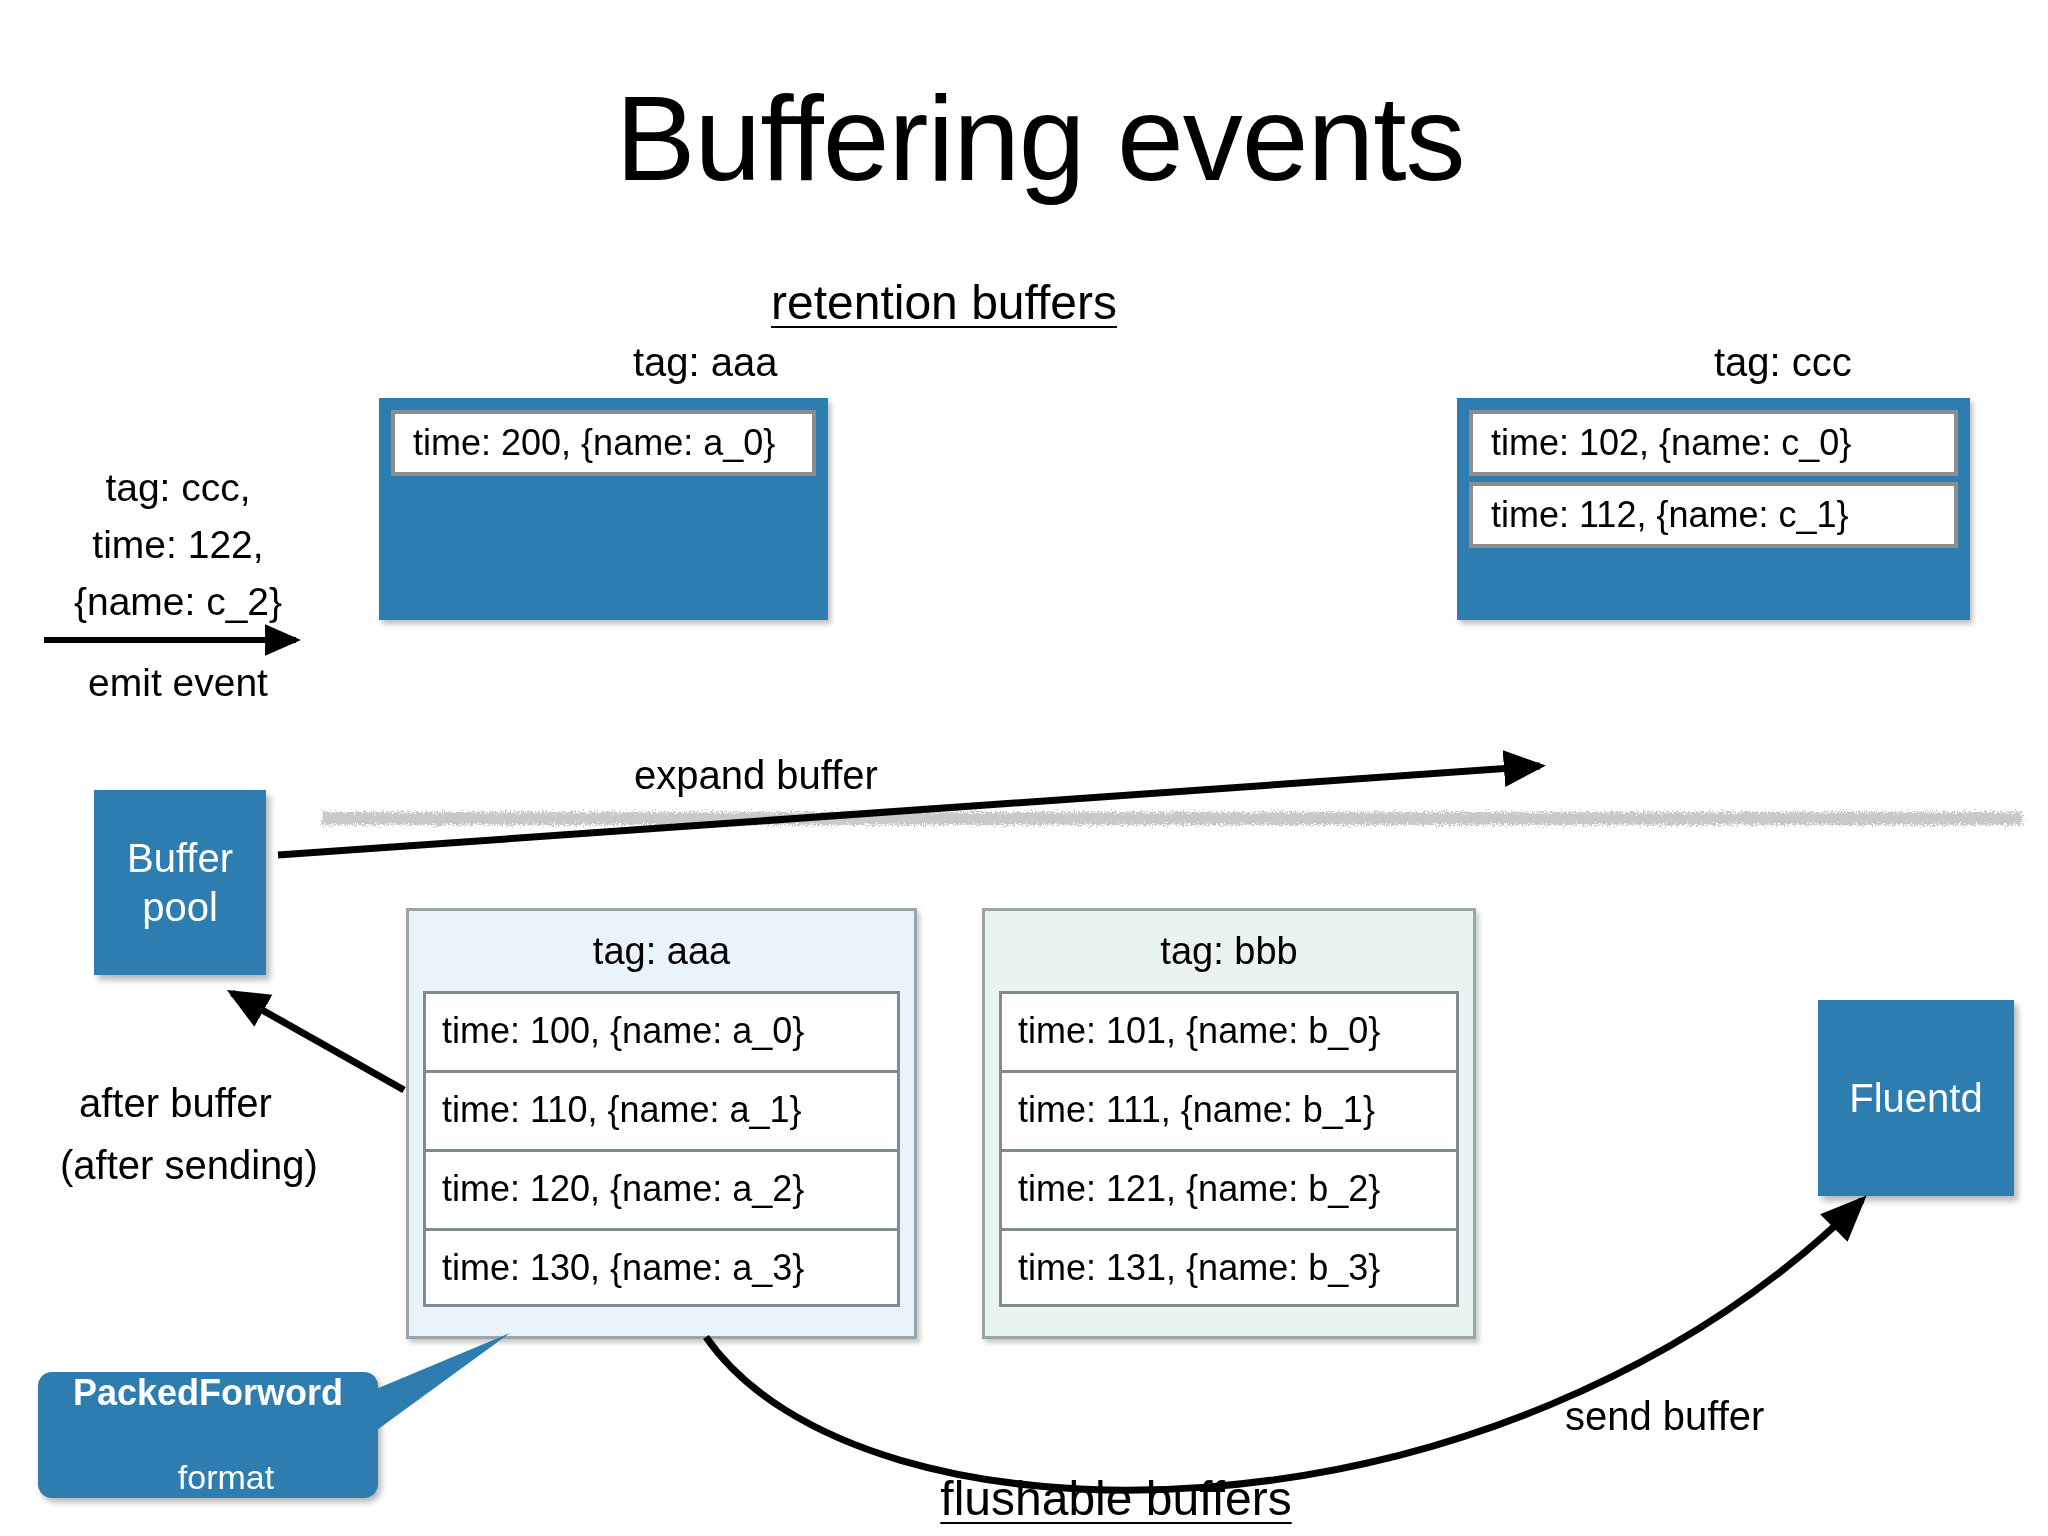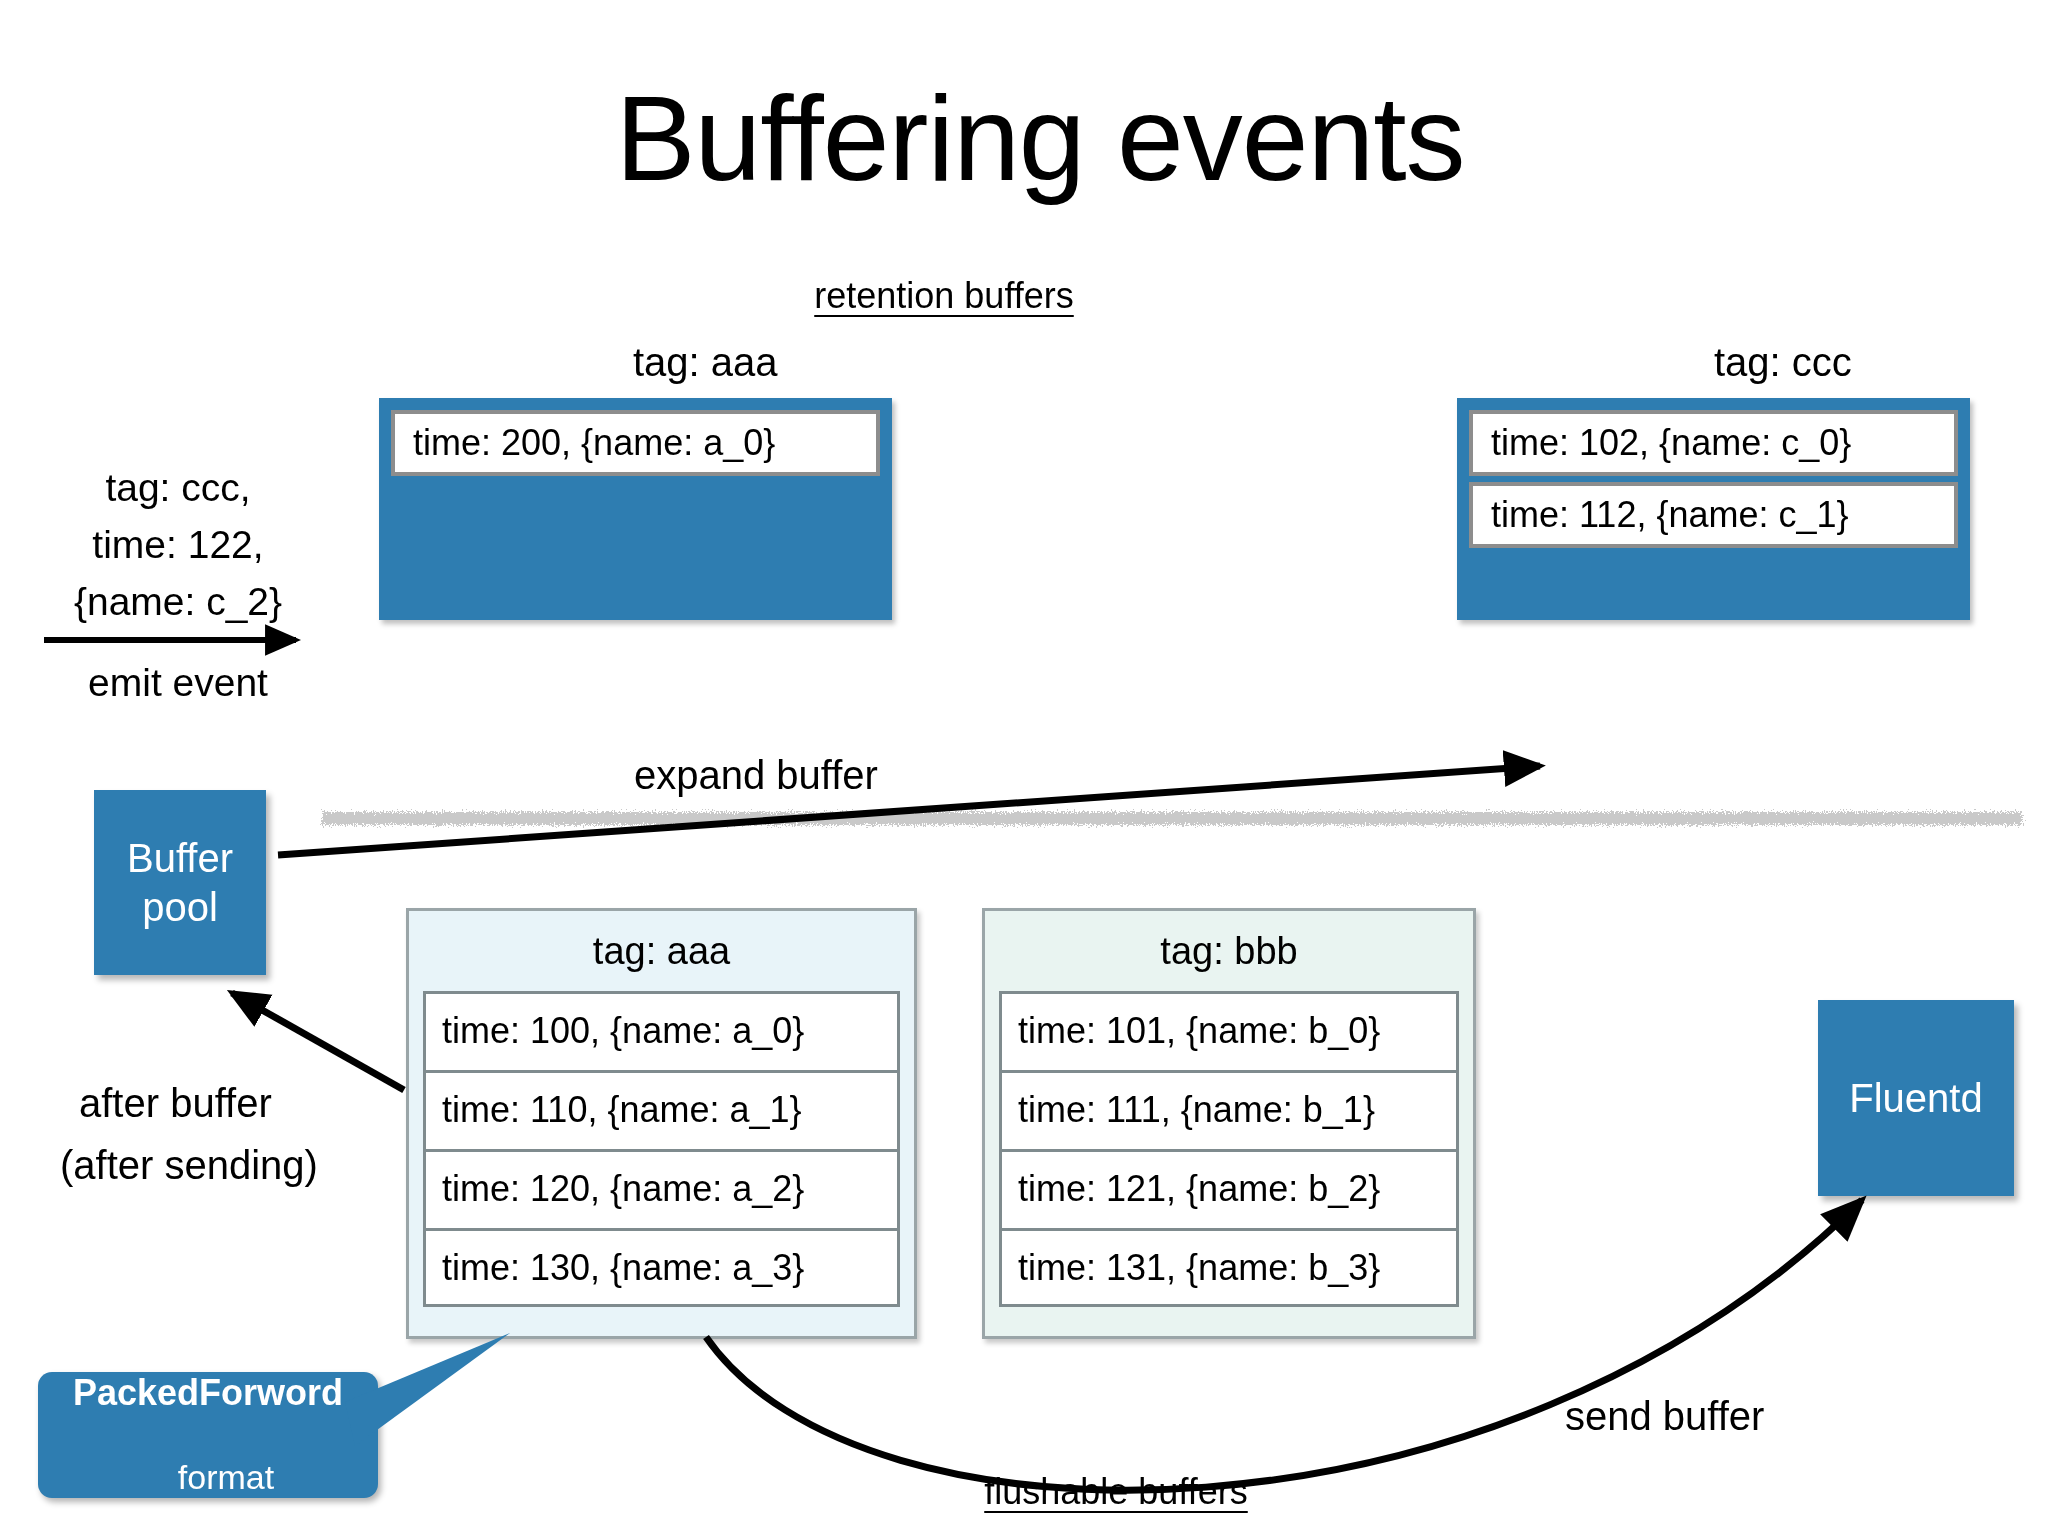--- a/index.html
+++ b/index.html
@@ -27,21 +27,21 @@
     font-size: 120px;
     font-weight: 300;
     letter-spacing: -1px;
     line-height: 1;
     white-space: nowrap;
   }
 
   
   .plain-label {
     position: absolute;
-    font-size: 36px;
+    font-size: 48px;
     font-weight: 400;
     line-height: 1.18;
     white-space: nowrap;
   }
   .underlined {
     text-decoration: underline;
     text-underline-offset: 7px;
     text-decoration-thickness: 2px;
   }
   .centered-block {
@@ -177,21 +177,21 @@
   <div class="plain-label underlined" style="left:944px; top:275px; transform:translateX(-50%);">retention buffers</div>
 
   <div>
     <div class="plain-label centered-block" style="left:178px; top:465px; transform:translateX(-50%); font-size:39px;">tag: ccc,</div>
     <div class="plain-label centered-block" style="left:178px; top:522px; transform:translateX(-50%); font-size:39px;">time: 122,</div>
     <div class="plain-label centered-block" style="left:178px; top:579px; transform:translateX(-50%); font-size:39px;">{name: c_2}</div>
     <div class="plain-label centered-block" style="left:178px; top:660px; transform:translateX(-50%); font-size:39px;">emit event</div>
   </div>
 
   <div class="buffer-caption" style="left:633px; top:340px; width:0;">tag: aaa</div>
-  <div class="retention-box" style="left:379px; top:398px; width:513px; height:222px;">
+  <div class="retention-box" style="left:379px; top:398px; width:449px; height:222px;">
     <div class="entry">time: 200, {name: a_0}</div>
   </div>
 
   <div class="buffer-caption" style="left:1714px; top:340px; width:0;">tag: ccc</div>
   <div class="retention-box" style="left:1457px; top:398px; width:513px; height:222px;">
     <div class="entry">time: 102, {name: c_0}</div>
     <div class="entry">time: 112, {name: c_1}</div>
   </div>
 
   <div class="plain-label" style="left:634px; top:752px; font-size:40px;">expand buffer</div>

